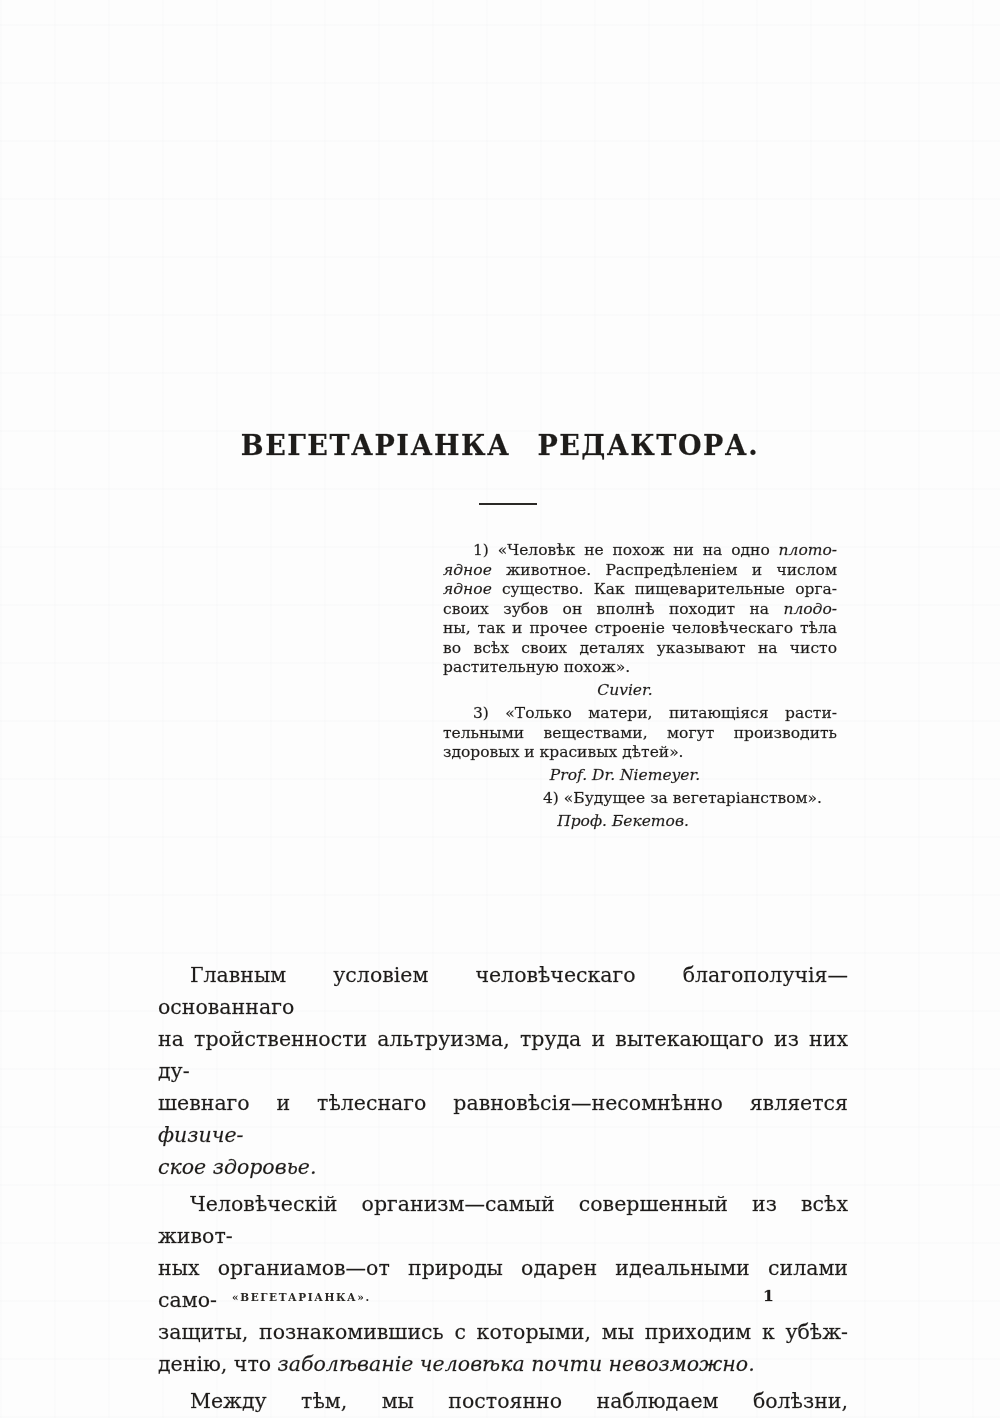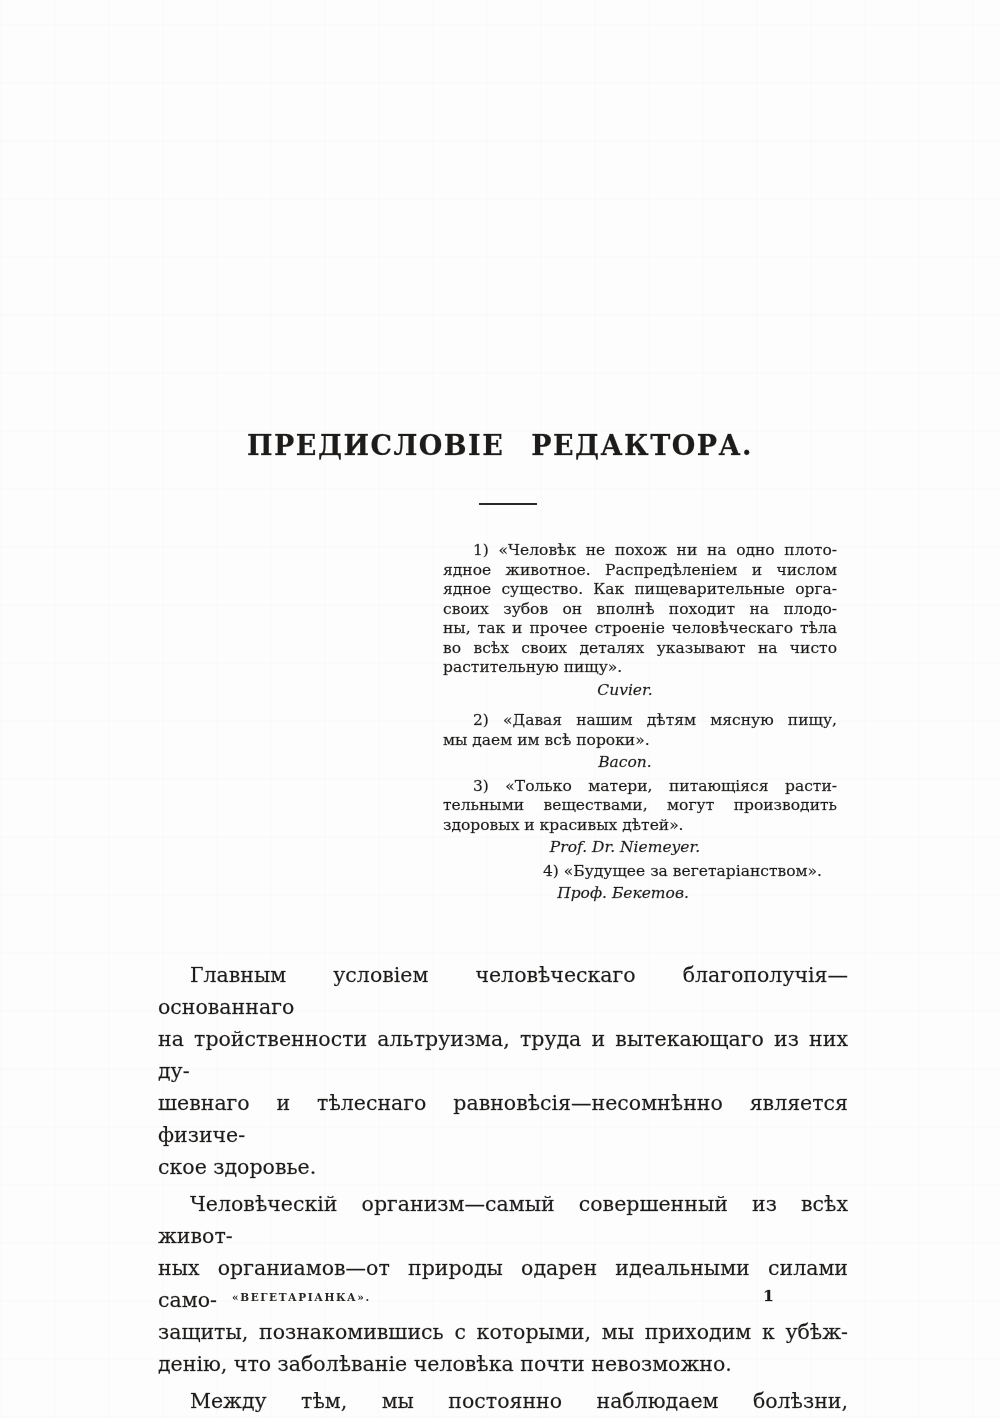--- a/index.html
+++ b/index.html
@@ -65,21 +65,21 @@
     position: absolute;
     left: 158px; top: 959px; width: 690px;
     font-size: 20.5px;
     line-height: 32px;
   }
   .b-line { text-align: justify; text-align-last: justify; }
   .b-line.last { text-align: left; text-align-last: left; }
   .b-line.indent { text-indent: 32px; }
   .para + .para { margin-top: 5px; }
 
-  .it { }
+  .it { font-style: italic; }
 
   
   .footer-title {
     position: absolute;
     left: 232px; top: 1291px;
     font-size: 10.5px;
     letter-spacing: 1.6px;
     font-weight: bold;
     -webkit-text-stroke: 0;
     color: #2a2824;
@@ -89,41 +89,36 @@
     left: 763px; top: 1286px;
     font-size: 15.5px;
     font-weight: bold;
   }
 </style>
 </head>
 <body>
 
 <div class="page">
 
-  <div class="title">ПРЕДИСЛОВІЕ РЕДАКТОРА.</div>
+  <div class="title">ВЕГЕТАРІАНКА РЕДАКТОРА.</div>
   <div class="rule"></div>
 
   <div class="epigraphs">
 
     <div class="epigraph e1">
       <div class="ep-line indent"><span>1) «Человѣк не похож ни на одно </span><span class="it">плото-</span></div>
       <div class="ep-line"><span class="it">ядное</span><span> животное. Распредѣленіем и числом</span></div>
       <div class="ep-line"><span class="it">ядное</span><span> существо. Как пищеварительные орга-</span></div>
       <div class="ep-line"><span>своих зубов он вполнѣ походит на </span><span class="it">плодо-</span></div>
       <div class="ep-line"><span>ны, так и прочее строеніе человѣческаго тѣла</span></div>
       <div class="ep-line"><span>во всѣх своих деталях указывают на чисто</span></div>
-      <div class="ep-line last"><span>растительную пищу».</span></div>
+      <div class="ep-line last"><span>растительную похож».</span></div>
       <div class="ep-attr">Cuvier.</div>
     </div>
 
-    <div class="epigraph e2">
-      <div class="ep-line indent"><span>2) «Давая нашим дѣтям мясную пищу,</span></div>
-      <div class="ep-line last"><span>мы даем им всѣ пороки».</span></div>
-      <div class="ep-attr">Bacon.</div>
-    </div>
 
     <div class="epigraph e3">
       <div class="ep-line indent"><span>3) «Только матери, питающіяся расти-</span></div>
       <div class="ep-line"><span>тельными веществами, могут производить</span></div>
       <div class="ep-line last"><span>здоровых и красивых дѣтей».</span></div>
       <div class="ep-attr">Prof. Dr. Niemeyer.</div>
     </div>
 
     <div class="epigraph e4">
       <div class="ep-line q4"><span>4) «Будущее за вегетаріанством».</span></div>

